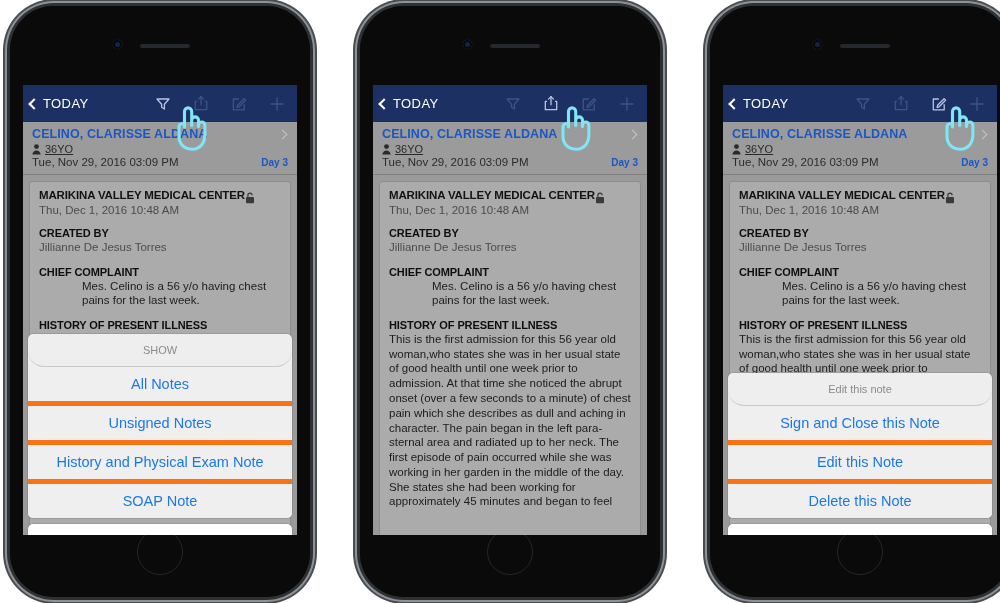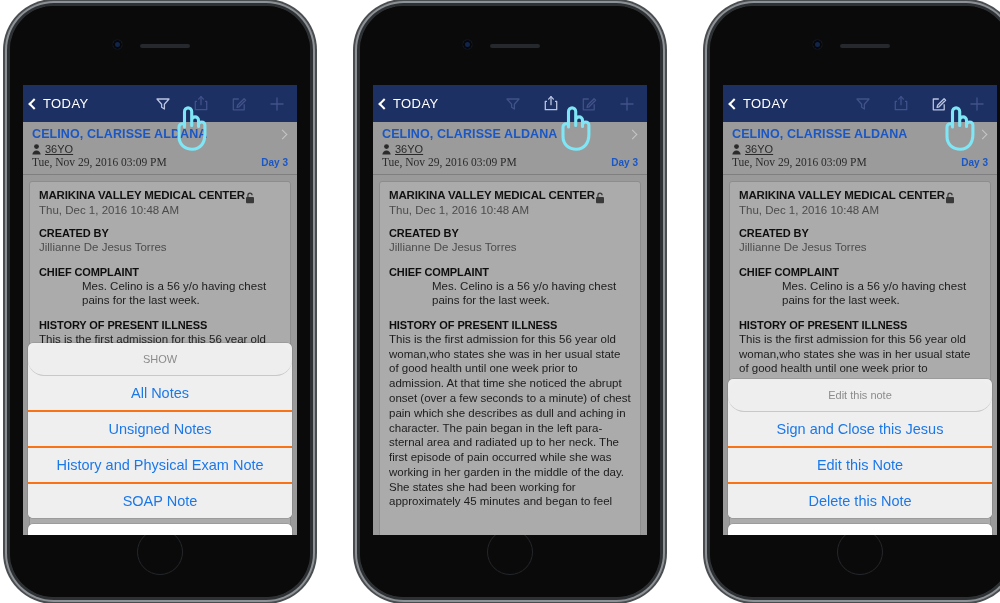--- a/index.html
+++ b/index.html
@@ -138,21 +138,21 @@
   }
   .person-ico {
     width: 9px; height: 11px;
     margin-right: 4px;
     display: inline-block;
   }
   .pt-row3 {
     display: flex; align-items: baseline; justify-content: space-between;
     margin-top: 1px;
   }
-  .pt-date { color: #2b2b2b; font-size: 11.5px; font-family: Liberation Serif, serif; }
+  .pt-date { color: #2b2b2b; font-size: 11.5px; }
   .pt-day { color: #1b57c4; font-size: 10px; font-weight: bold; }
 
   
   .note-wrap {
     position: relative;
     padding: 6px 6px 0 6px;
     height: 393px;
     overflow: hidden;
   }
   .note-card {
@@ -205,21 +205,21 @@
     padding: 10px 6px 10px 6px;
     border-bottom: 1px solid #c9c8c9;
     background: #efeeef;
     border-radius: 16px;
   }
   .sheet-item {
     text-align: center;
     color: #1b78e8;
     font-size: 14.5px;
     padding: 9px 6px 9px 6px;
-    border-bottom: 2px solid #f97316;
+    border-bottom: 5px solid #f97316;
     background: #f0eff0;
   }
   .sheet-item:last-child { border-bottom: none; }
   .sheet-cancel {
     margin-top: 6px;
     background: #fefefe;
     border-radius: 5px;
     text-align: center;
     color: #1b78e8;
     font-size: 15.5px;
@@ -516,21 +516,21 @@
           <div class="sec-val">Jillianne De Jesus Torres</div>
           <div class="sec-label">CHIEF COMPLAINT</div>
           <div class="sec-val dark">Mes. Celino is a 56 y/o having chest pains for the last week.</div>
           <div class="sec-label">HISTORY OF PRESENT ILLNESS</div>
           <div class="body-text">This is the first admission for this 56 year old woman,who states she was in her usual state of good health until one week prior to admission. At that time she noticed the abrupt onset (over a few seconds to a minute) of chest pain which she describes as dull and aching in character. The pain began in the left para-sternal area and radiated up to her neck. The first episode of pain occurred while she was working in her garden in the middle of the day. She states she had been working for approximately 45 minutes and began to feel</div>
         </div>
 
         <div class="sheet">
           <div class="sheet-group">
             <div class="sheet-title">Edit this note</div>
-            <div class="sheet-item">Sign and Close this Jesus</div>
+            <div class="sheet-item">Sign and Close this Note</div>
             <div class="sheet-item">Edit this Note</div>
             <div class="sheet-item">Delete this Note</div>
           </div>
           <div class="sheet-cancel">Cancel</div>
         </div>
       </div>
 
       <div class="hand" style="left:215px; top:18px;">
         <svg width="40" height="54" viewBox="0 0 40 54" fill="none">
           <path d="M14.5 23.5V8.5a3.6 3.6 0 0 1 7.2 0v14M21.7 21.5v-4.2a3.4 3.4 0 0 1 6.8 0v6.2M28.5 22.2a3.2 3.2 0 0 1 6.4 0v9.4c0 8.3-4.6 14.6-12.6 14.6-7.4 0-13.3-4.7-13.3-12.8v-9.3c0-2 1.5-3.4 3.4-3.4 1.9 0 2.1 1.2 2.1 3.2" stroke="#7fe6f5" stroke-width="3.1" stroke-linecap="round" stroke-linejoin="round" fill="none"></path>

